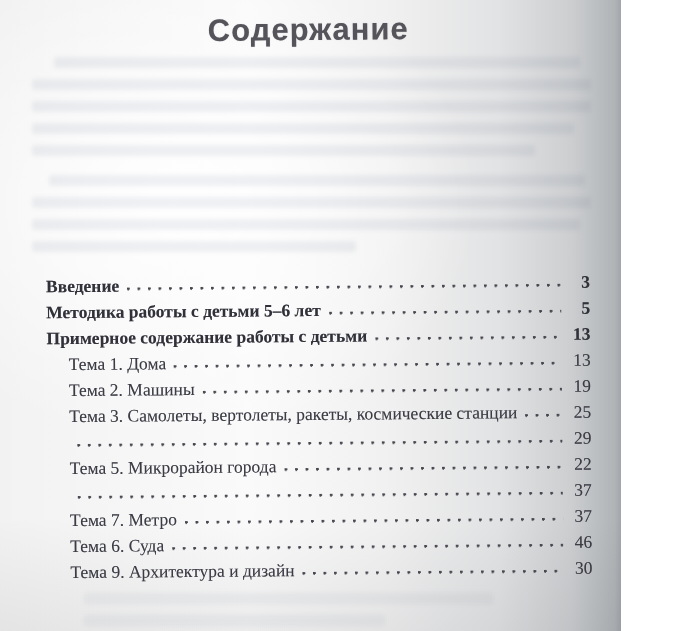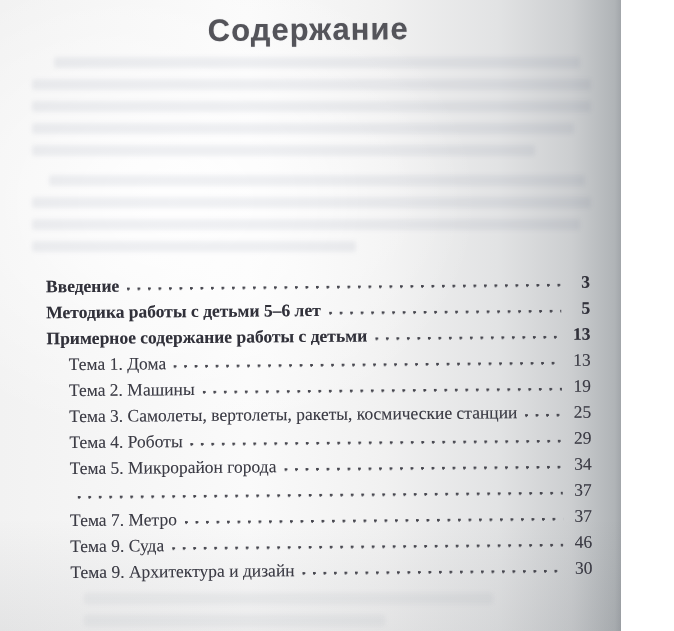--- a/index.html
+++ b/index.html
@@ -102,40 +102,39 @@
     <span class="label">Тема 2. Машины</span>
     <span class="leader"></span>
     <span class="pagenum">19</span>
   </div>
         <div class="toc-row indent">
     <span class="label">Тема 3. Самолеты, вертолеты, ракеты, космические станции</span>
     <span class="leader"></span>
     <span class="pagenum">25</span>
   </div>
         <div class="toc-row indent">
-    <span class="label">Тема 4. Роботы</span>
     <span class="leader"></span>
     <span class="pagenum">29</span>
   </div>
         <div class="toc-row indent">
     <span class="label">Тема 5. Микрорайон города</span>
     <span class="leader"></span>
-    <span class="pagenum">34</span>
+    <span class="pagenum">22</span>
   </div>
         <div class="toc-row indent">
     <span class="leader"></span>
     <span class="pagenum">37</span>
   </div>
         <div class="toc-row indent">
     <span class="label">Тема 7. Метро</span>
     <span class="leader"></span>
     <span class="pagenum">37</span>
   </div>
         <div class="toc-row indent">
-    <span class="label">Тема 9. Суда</span>
+    <span class="label">Тема 6. Суда</span>
     <span class="leader"></span>
     <span class="pagenum">46</span>
   </div>
         <div class="toc-row indent">
     <span class="label">Тема 9. Архитектура и дизайн</span>
     <span class="leader"></span>
     <span class="pagenum">30</span>
   </div>
       </div>
   </div>

